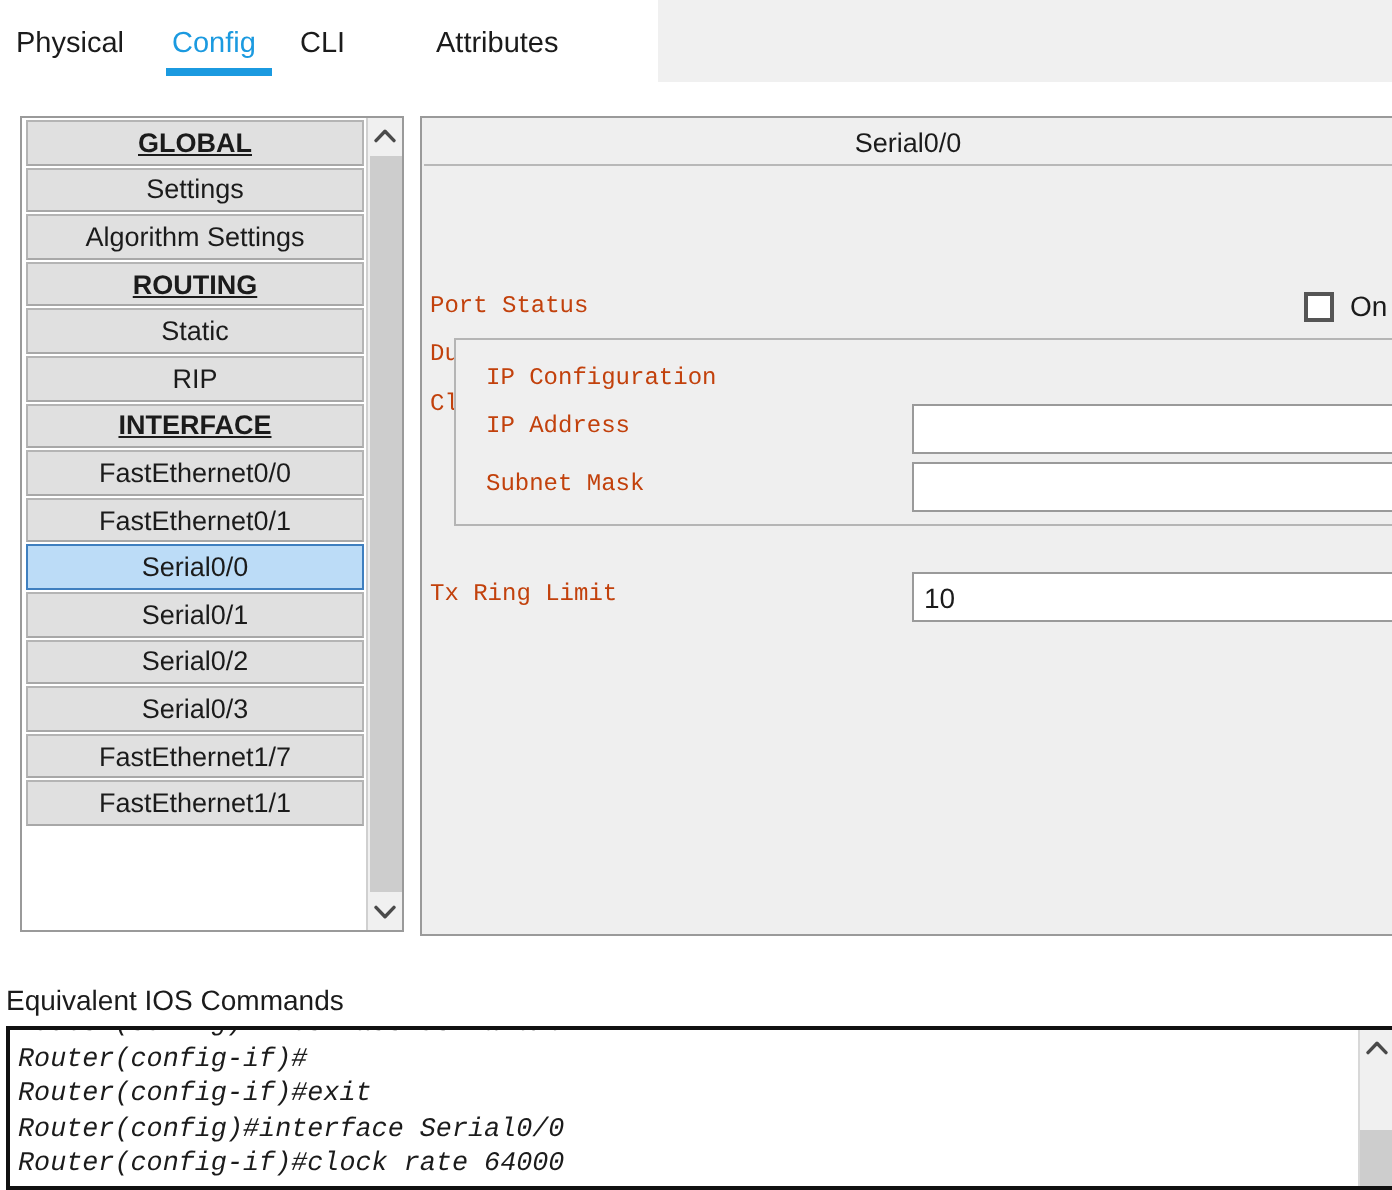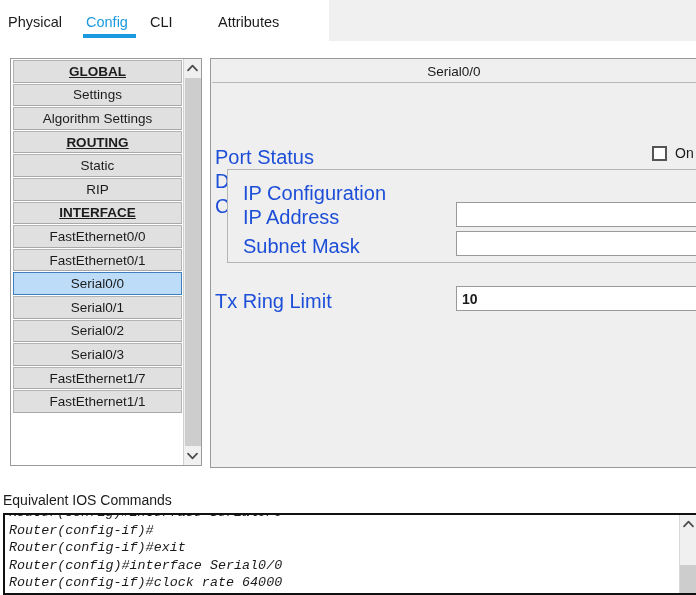--- a/index.html
+++ b/index.html
@@ -77,21 +77,21 @@
     background:#efefef; border:1px solid #9a9a9a; border-right:none;
     box-sizing:border-box;
   }
   .cfg-title{
     position:absolute; left:1px; top:1px; width:484px; height:22px;
     background:#efefef; border-bottom:1px solid #b8b8b8;
     display:flex; align-items:center; justify-content:center;
     font-size:13.5px; color:#1b1b1b;
   }
   .cfg-label{
-    position:absolute; font-size:20px; color:#1d4ed8; white-space:nowrap;
+    position:absolute; font-size:12px; color:#c2410c; white-space:nowrap;font-family:Liberation Mono, monospace;
   }
 
   
   .chkbox{
     position:absolute; width:15px; height:15px; background:#ffffff;
     border:2px solid #555555; box-sizing:border-box; cursor:pointer;
   }
   .chk-label{
     position:absolute; font-size:14px; color:#1b1b1b; white-space:nowrap;
   }
@@ -269,21 +269,21 @@
     <div class="groupbox" id="ipgroup" style="left:16px; top:110px; width:470px; height:94px;
          display:block; top:110px;"></div>
 
     <div class="cfg-label" style="left:32px; top:123px; z-index:3;">IP Configuration</div>
     <div class="cfg-label" style="left:32px; top:147px; z-index:3;">IP Address</div>
     <div class="textinput" style="left:245px; top:143px; width:241px; height:25px; z-index:3;"></div>
     <div class="cfg-label" style="left:32px; top:176px; z-index:3;">Subnet Mask</div>
     <div class="textinput" style="left:245px; top:172px; width:241px; height:25px; z-index:3;"></div>
 
     <div class="cfg-label" style="left:4px; top:231px;">Tx Ring Limit</div>
-    <div class="textinput" style="left:245px; top:227px; width:241px; height:25px;font-weight:bold;">10</div>
+    <div class="textinput" style="left:245px; top:227px; width:241px; height:25px;">10</div>
   </div>
 
   <div class="ios-title">Equivalent IOS Commands</div>
 
   <div class="console">
     <div class="console-text" id="console-host">Router(config)#interface Serial0/0
 Router(config-if)#
 Router(config-if)#exit
 Router(config)#interface Serial0/0
 Router(config-if)#clock rate 64000</div>

